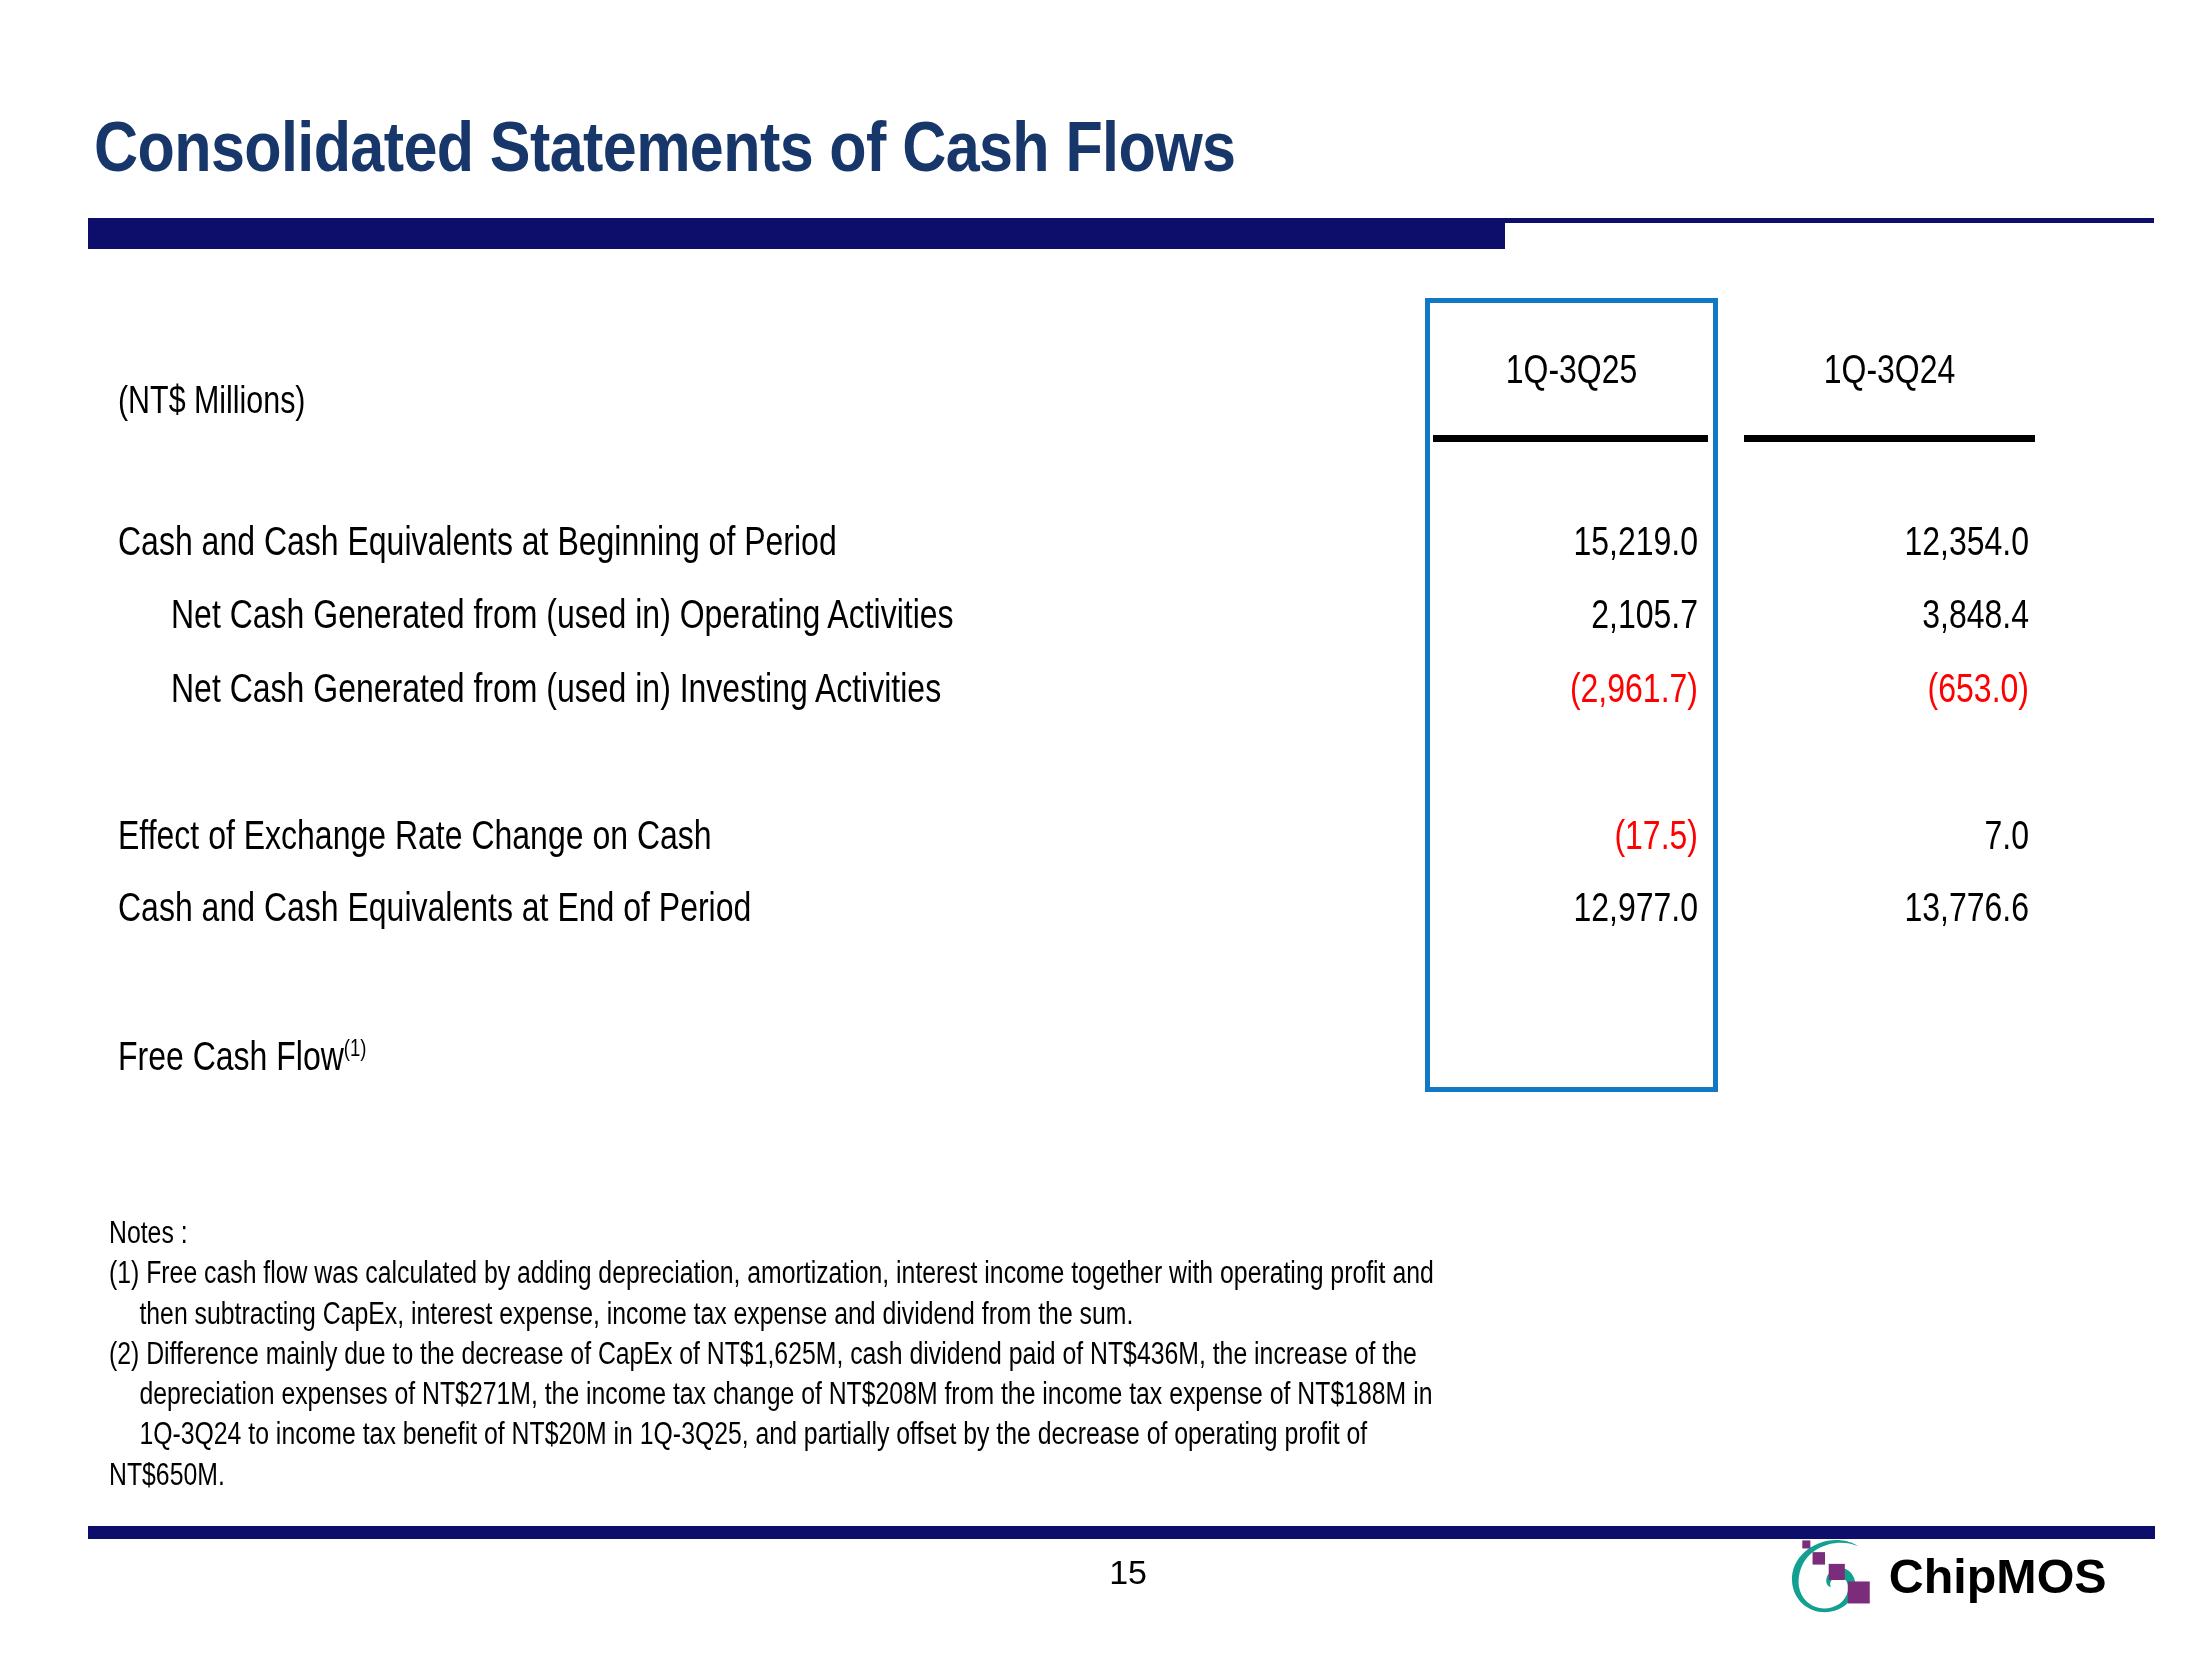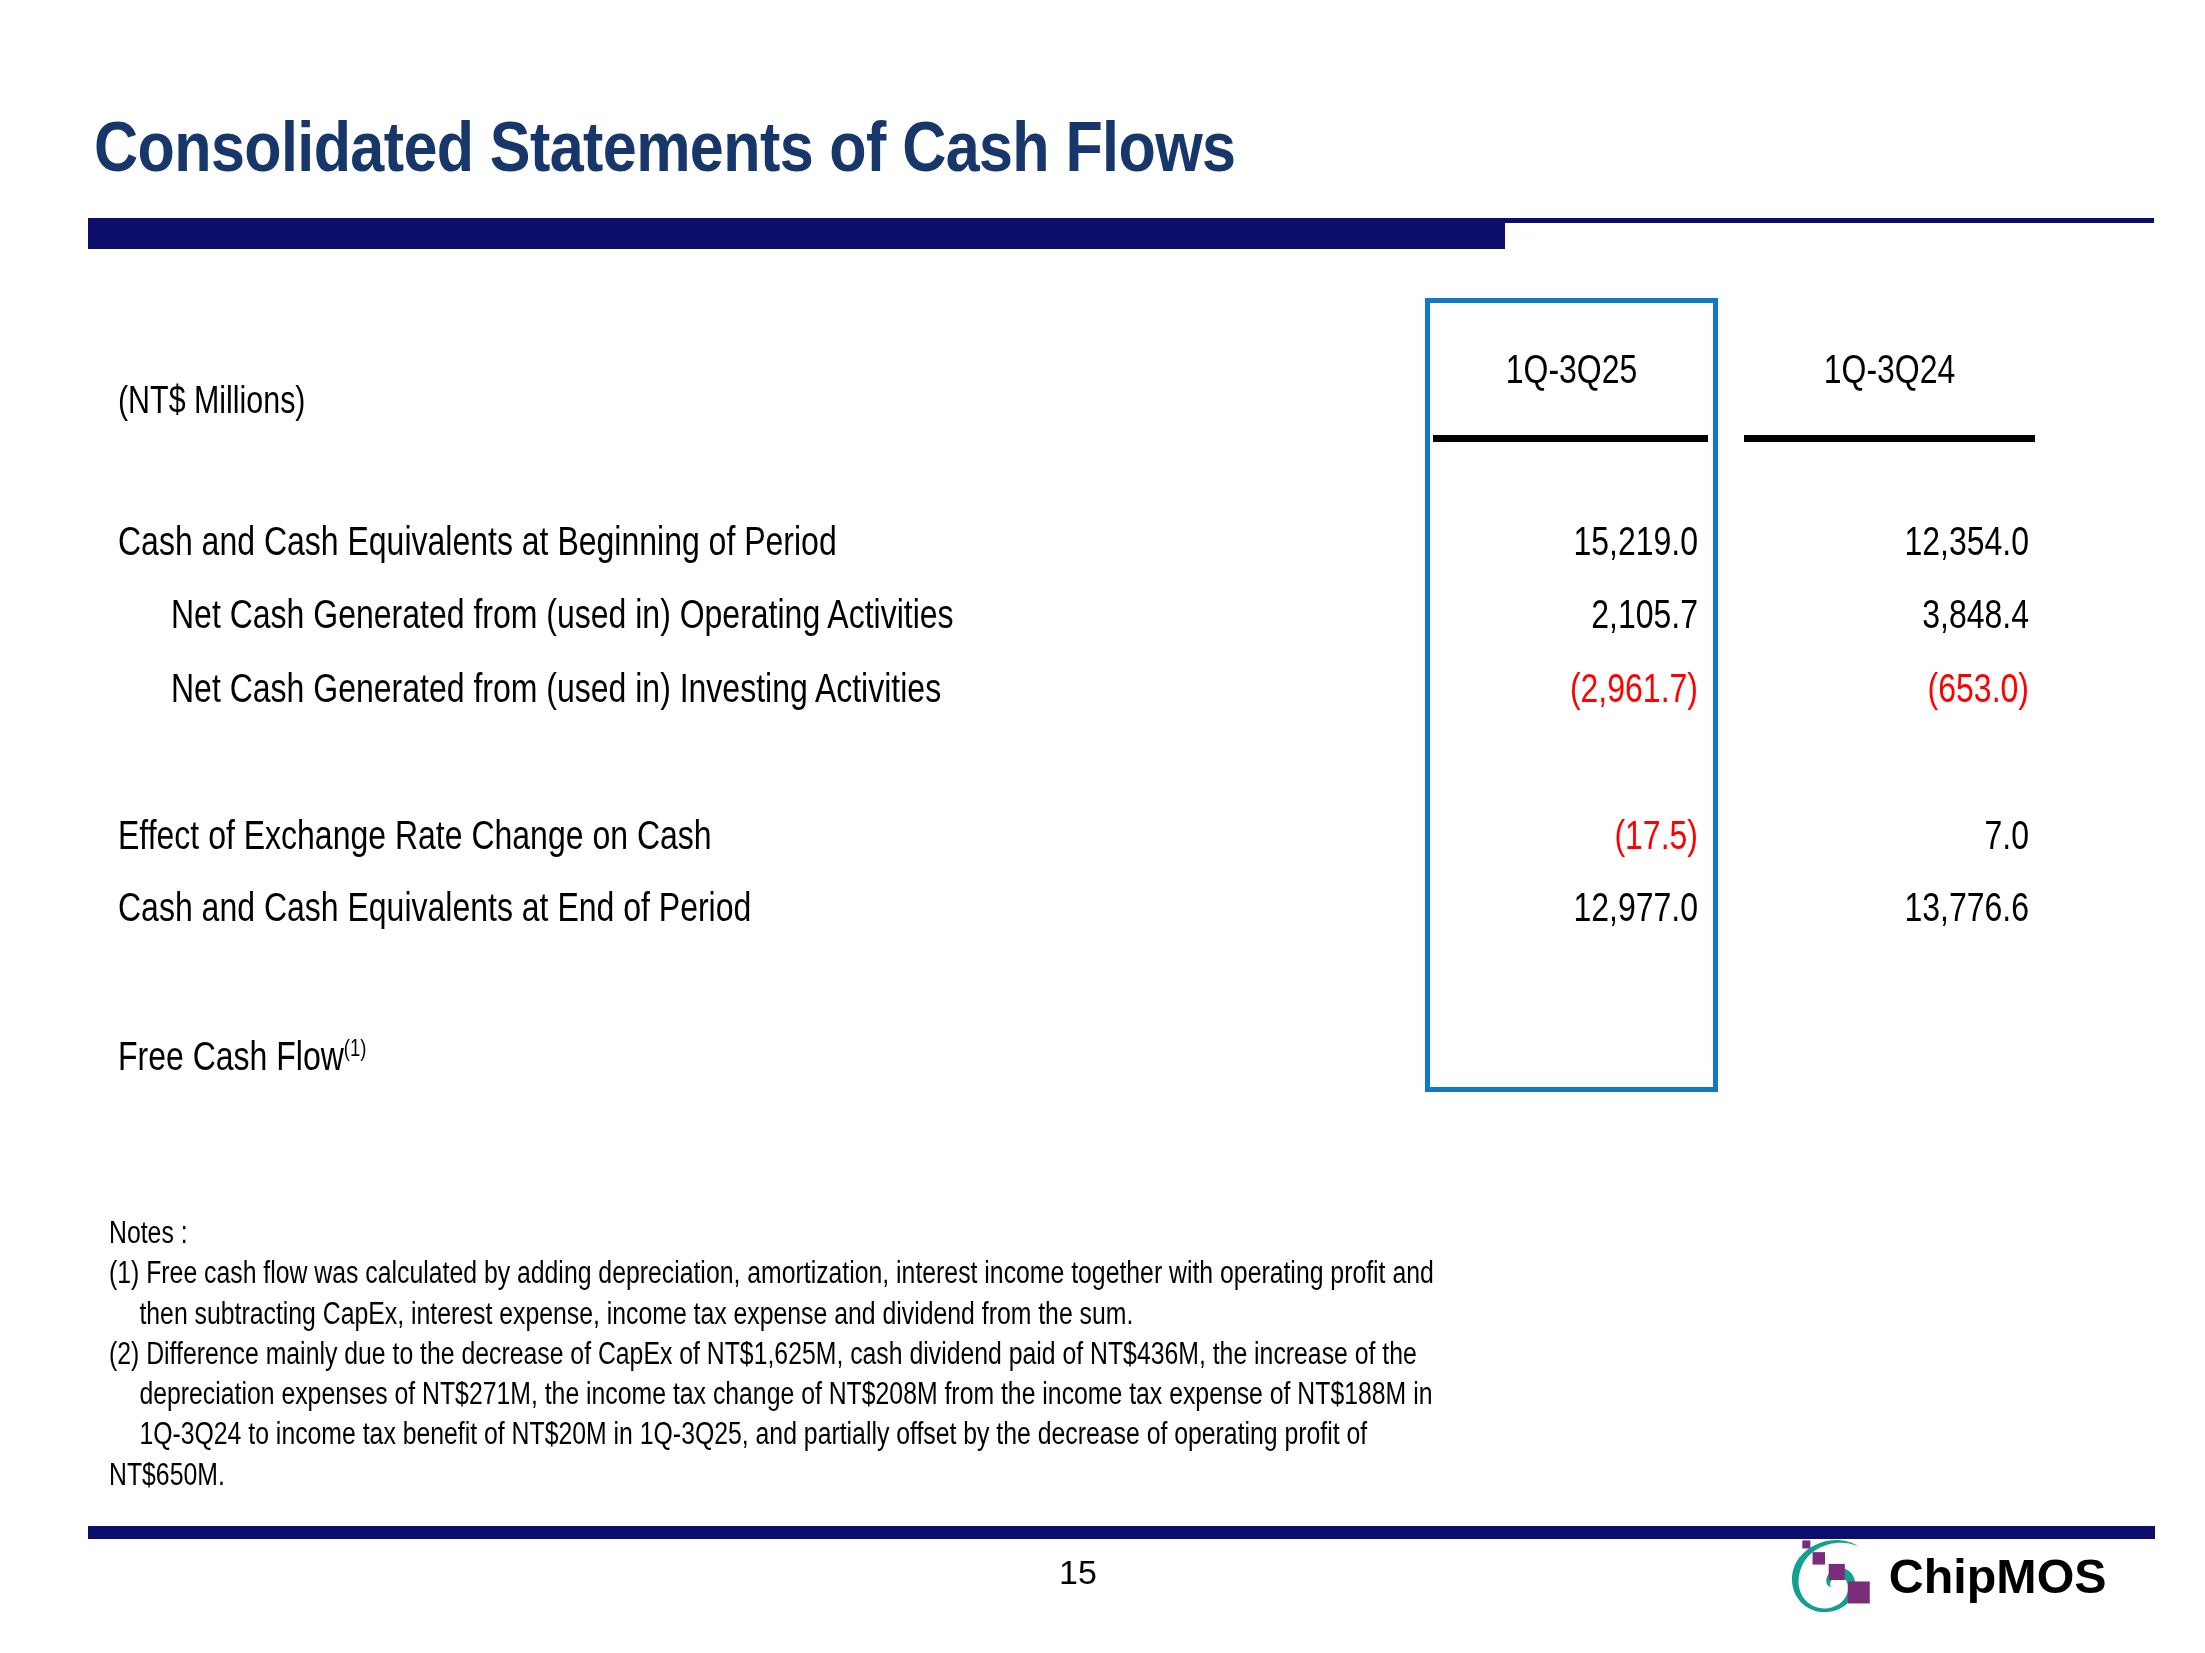--- a/index.html
+++ b/index.html
@@ -165,21 +165,21 @@
     top: 1526px;
     width: 2067px;
     height: 13.2px;
     background: #0d0d6b;
   }
   .page-num {
     position: absolute;
     left: 1059px;
     top: 1553px;
     width: 88px;
-    text-align: left;
+    text-align: right;
     font-size: 34px;
     color: #000000;
   }
 
   
   .logo {
     position: absolute;
     left: 1786px;
     top: 1536px;
     width: 345px;

